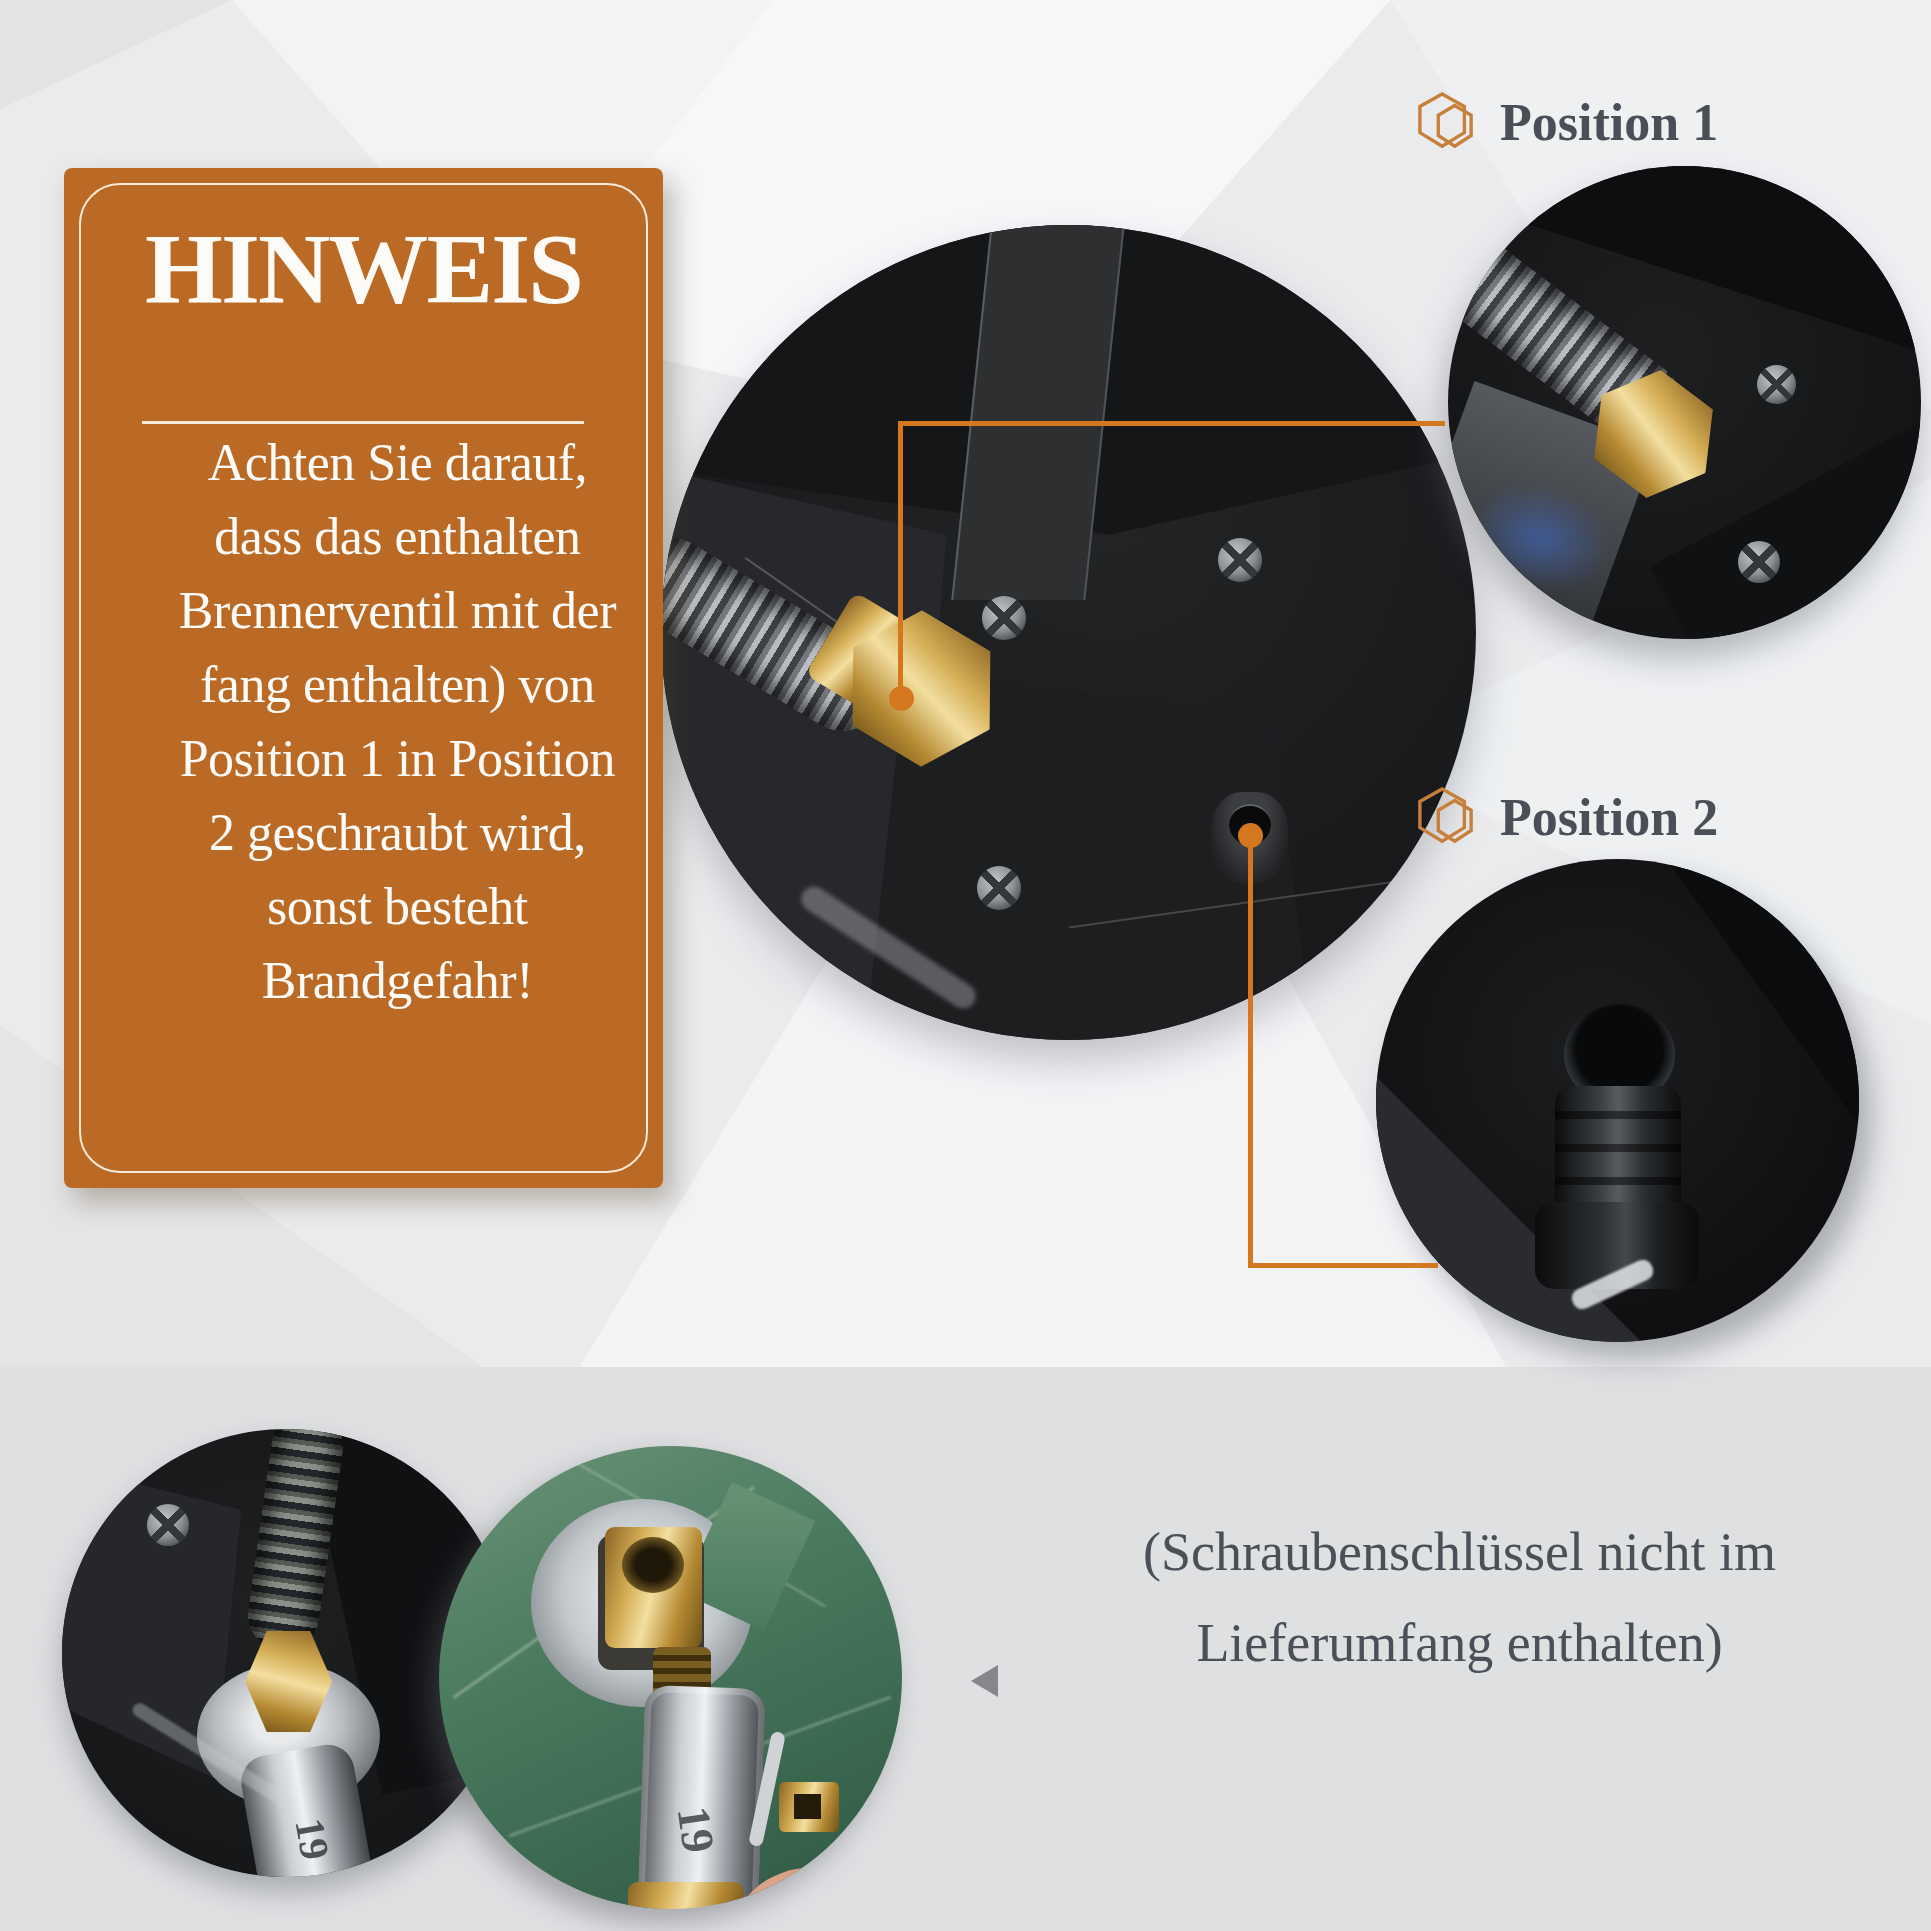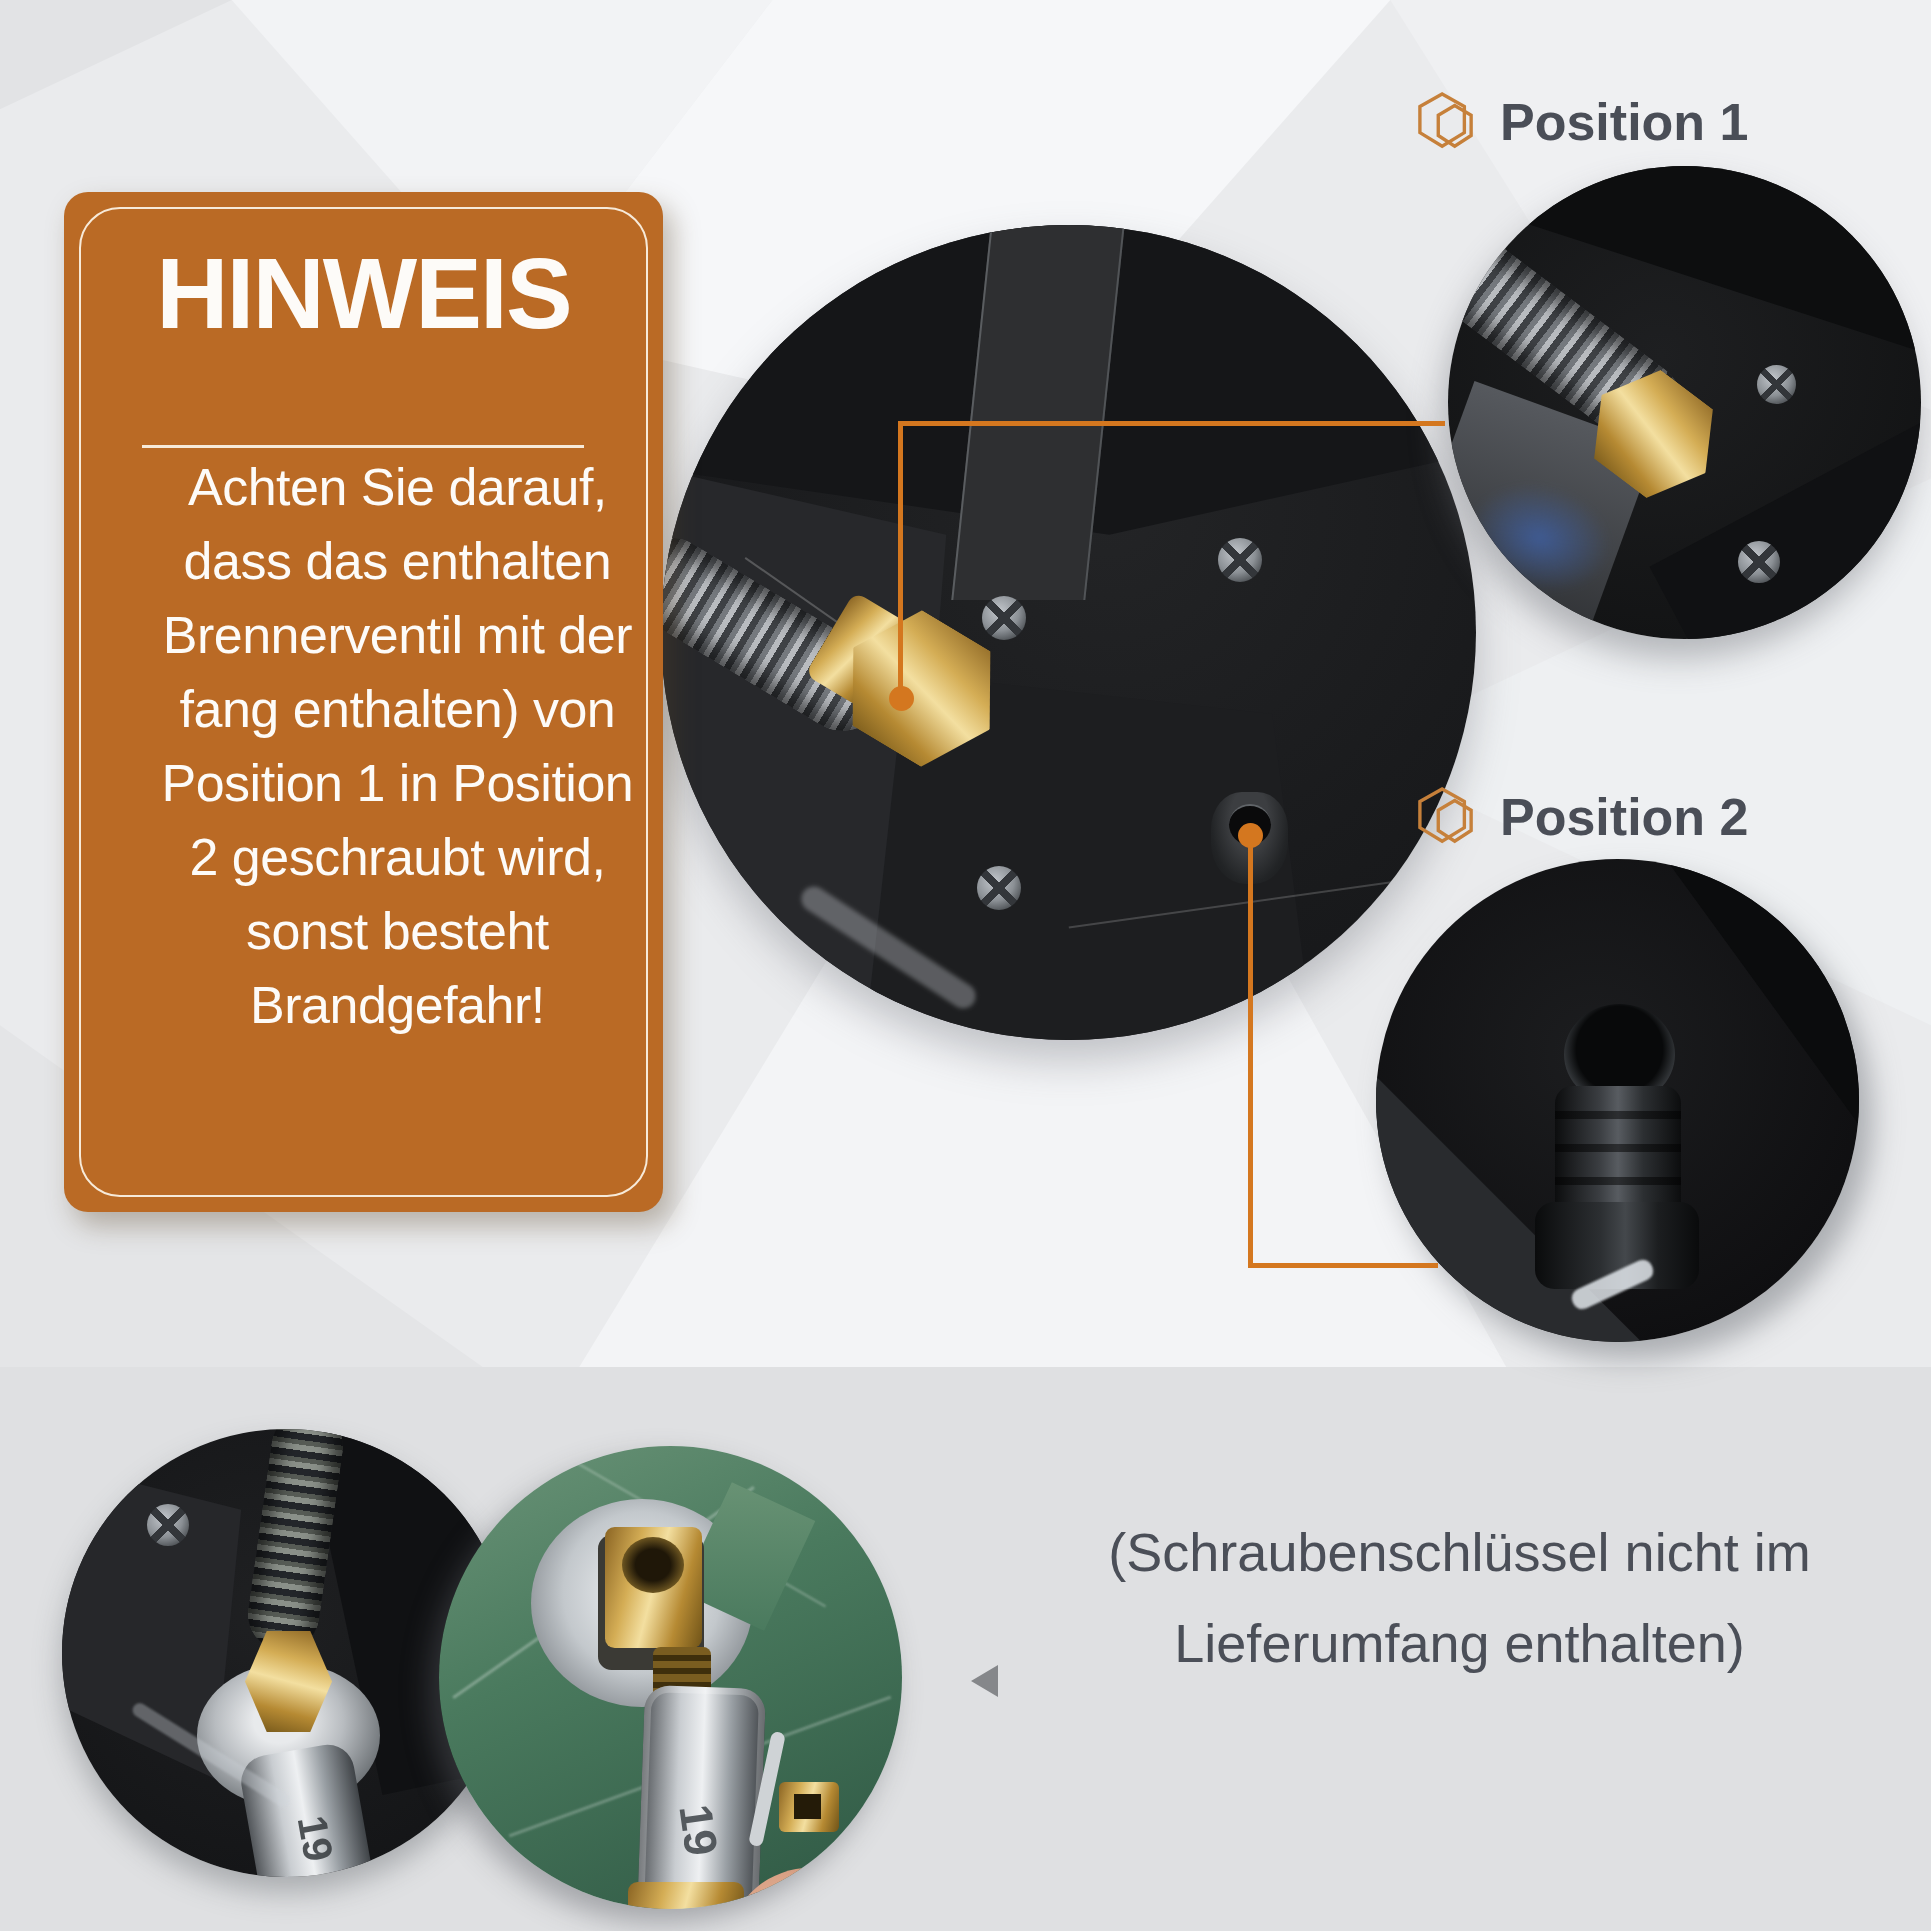--- a/index.html
+++ b/index.html
@@ -1,23 +1,23 @@
 <!DOCTYPE html>
 <html><head>
 <meta charset="utf-8">
 <style>
   html,body{margin:0;padding:0;background:#fff;}
   .canvas{position:relative;width:1931px;height:1931px;overflow:hidden;
-          background:#eaebed;font-family:Liberation Sans, sans-serif;}
+          background:#eaebed;font-family:Liberation Serif, serif;}
   .facet{position:absolute;left:0;top:0;width:1931px;height:1367px;}
   .bg-bottom{position:absolute;left:0;top:1367px;width:1931px;height:564px;background:#dfe0e2;}
 
   
   .notice-box{position:absolute;left:64px;top:168px;width:599px;height:1020px;
-    background:#ba6a25;border-radius:24px;box-shadow:9.7px 13.5px 27px rgba(90,70,40,.35);z-index:4;margin-top:24px;}
+    background:#ba6a25;border-radius:8px;box-shadow:9.7px 13.5px 27px rgba(90,70,40,.35);z-index:4;}
   .notice-inner{position:absolute;left:15.4px;top:15.4px;right:15.4px;bottom:15.4px;
     border:2.9px solid #f7ead9;border-radius:41px;}
   .notice-title{position:absolute;left:0;top:48px;width:100%;text-align:center;
     font-size:100px;font-weight:bold;letter-spacing:-1.9px;color:#fdfbf8;line-height:106px;}
   .notice-divider{position:absolute;left:78px;top:253px;width:442px;height:2.9px;background:#f7ead9;}
   .notice-body{position:absolute;left:15.4px;top:258px;width:636px;}
   .notice-line{width:100%;text-align:center;font-size:52px;line-height:74px;
     color:#fdfbf8;white-space:nowrap;letter-spacing:-0.5px;}
 
   

